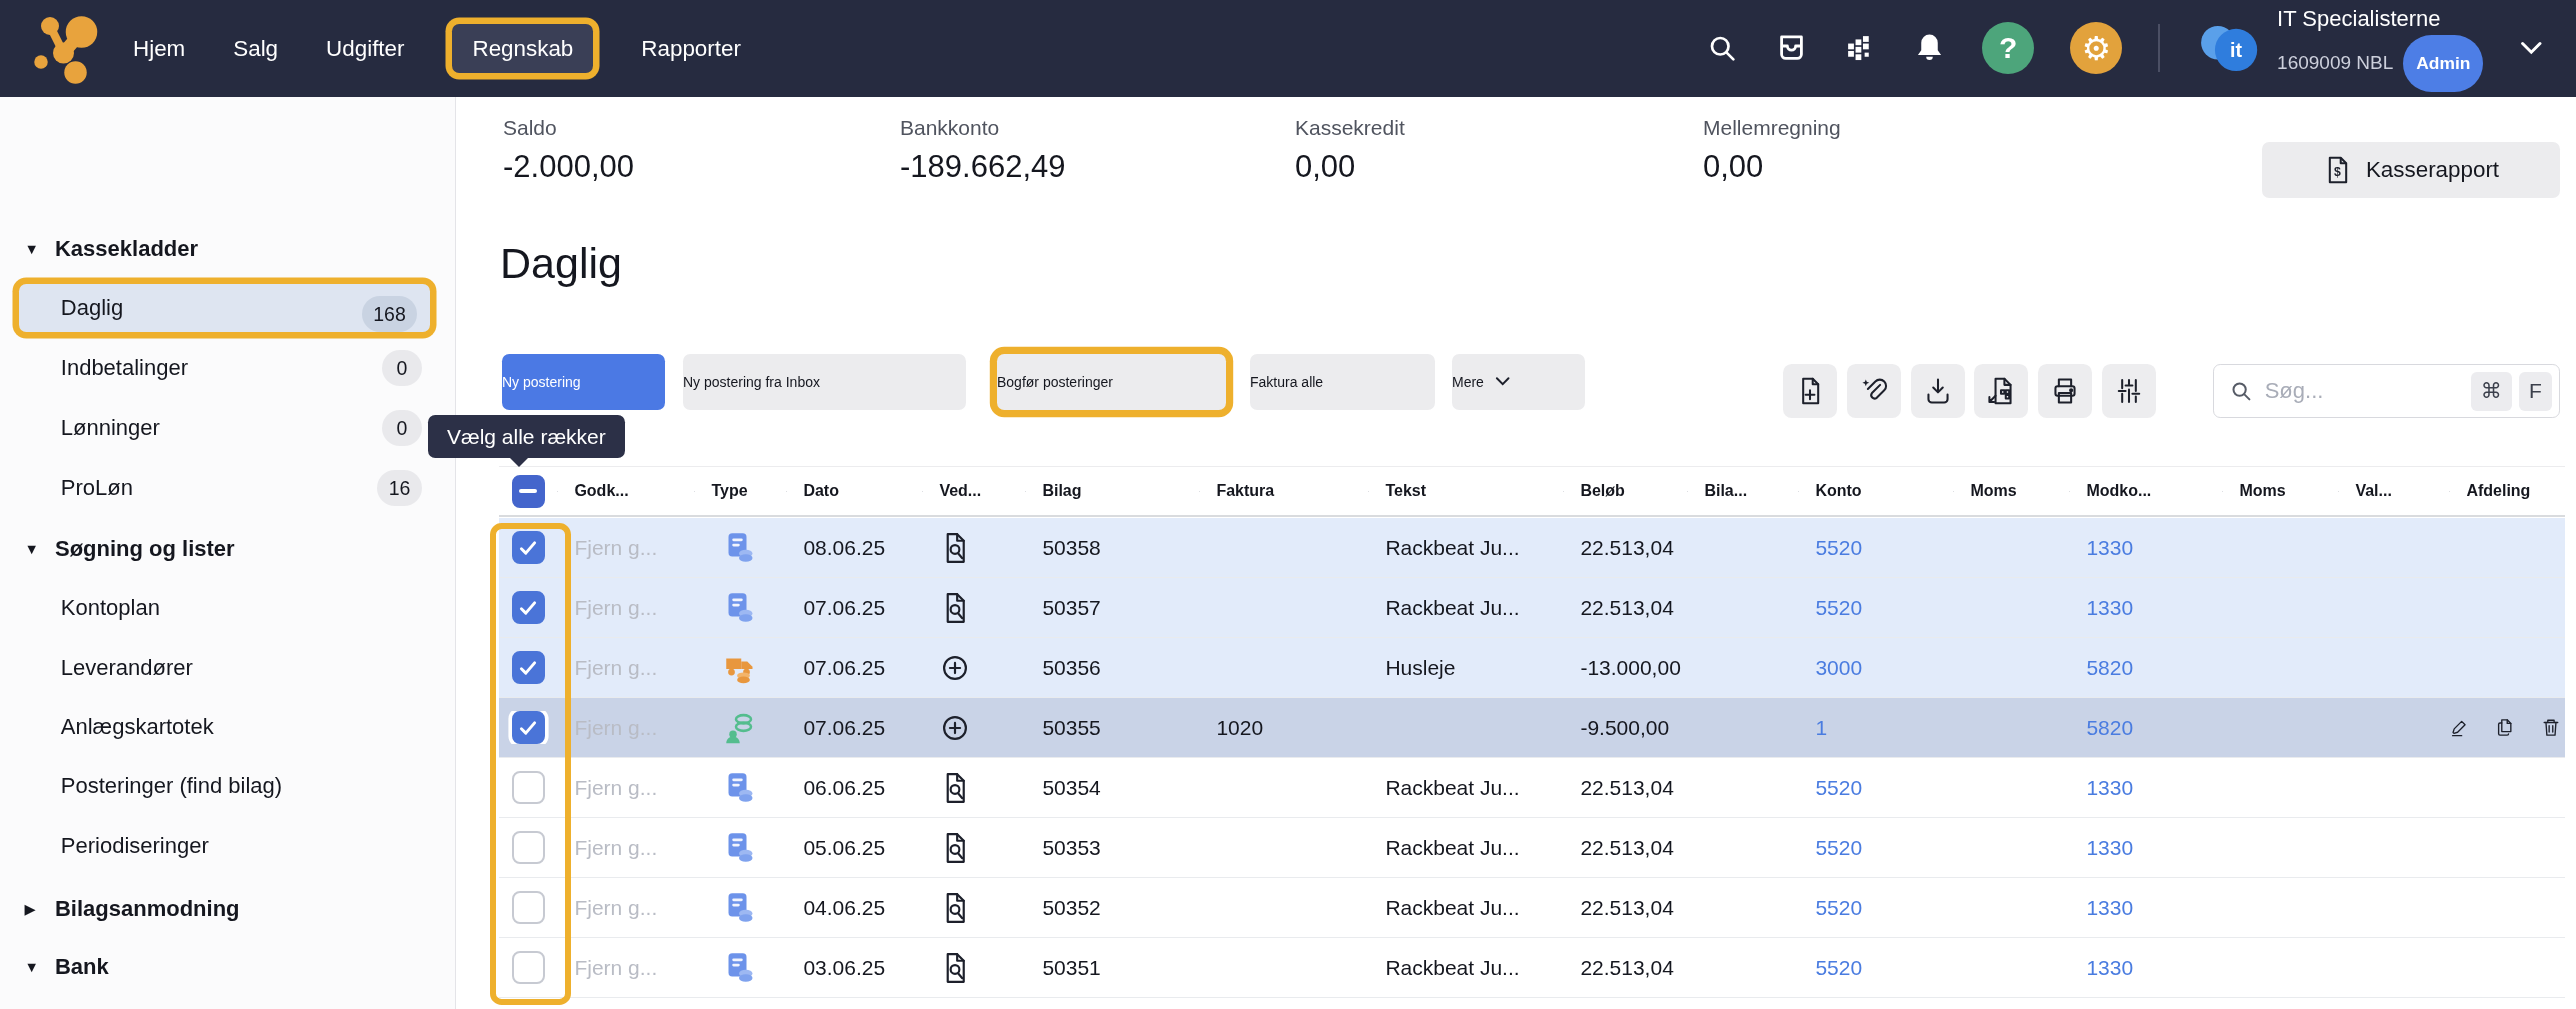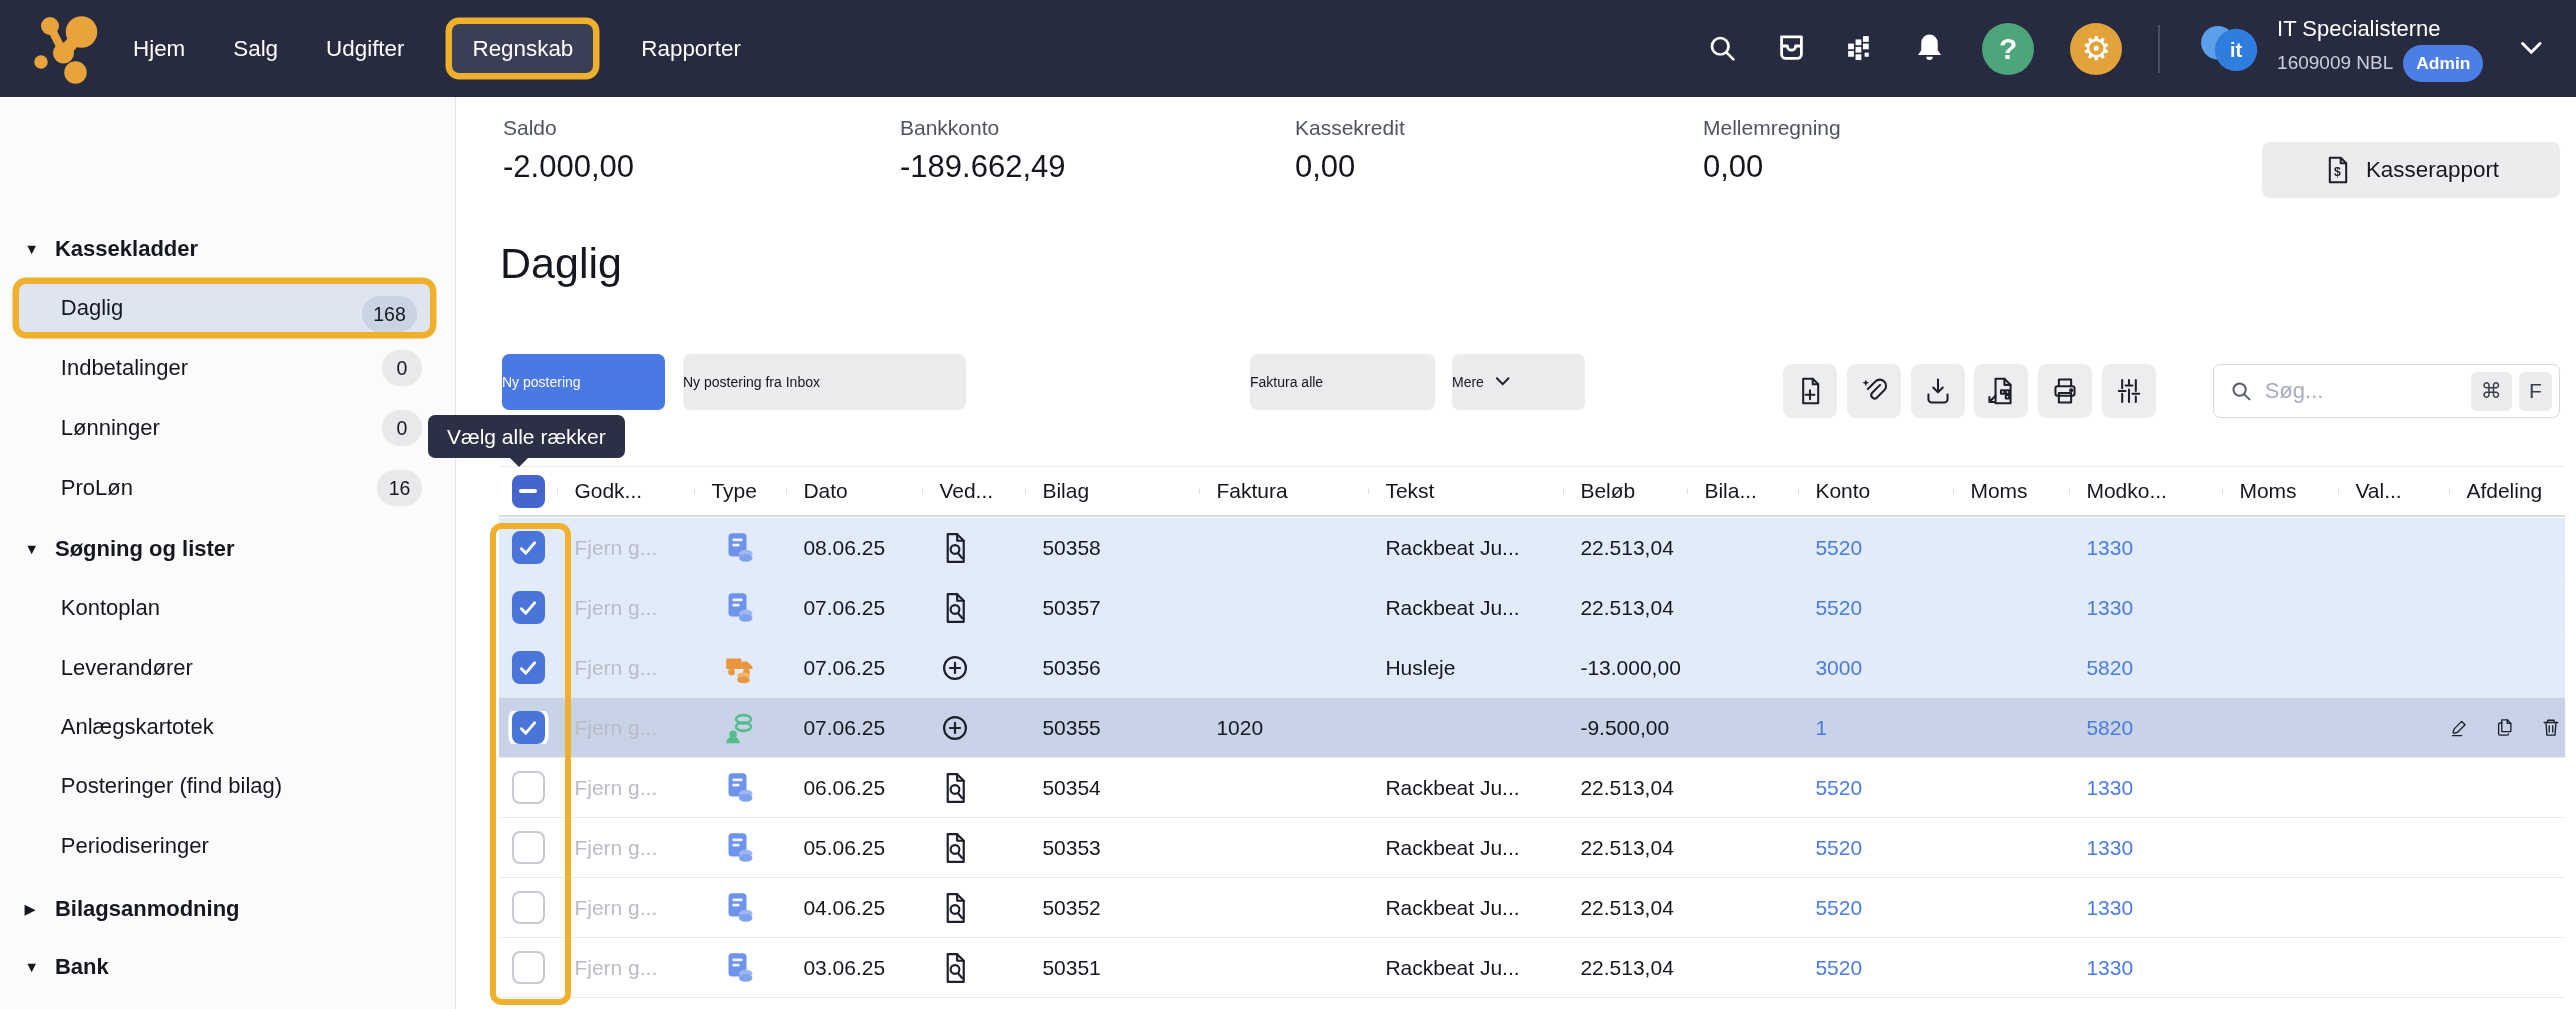--- a/index.html
+++ b/index.html
@@ -20,21 +20,21 @@
   .nav-right{margin-left:auto;display:flex;align-items:center;gap:36px;margin-right:32px;}
   .nav-icon{width:33px;height:33px;display:flex;align-items:center;justify-content:center;cursor:pointer;}
   .circle-btn{width:52px;height:52px;border-radius:50%;display:flex;align-items:center;justify-content:center;color:#fff;font-size:30px;font-weight:bold;cursor:pointer;}
   .help{background:#4DA57B;}
   .settings{background:#E2A23C;font-size:33px;}
   .nav-divider{width:1.4px;height:48px;background:#4B4F64;}
   .user{display:flex;align-items:center;gap:14.5px;cursor:pointer;}
   .user-text{line-height:1.3;}
   .user-name{font-size:22px;color:#fff;}
   .user-sub{font-size:19px;color:#CDD0DC;display:flex;align-items:center;gap:10px;margin-top:1.4px;}
-  .admin-badge{background:#4D7EE6;color:#fff;font-size:17.4px;font-weight:bold;padding:7px 13px;border-radius:722px;}
+  .admin-badge{background:#4D7EE6;color:#fff;font-size:17.4px;font-weight:bold;padding:17px 13px;border-radius:722px;}
 
   
   .sidebar{position:absolute;left:0;top:97px;width:456px;height:913px;background:#FBFBFC;border-right:1.4px solid #E4E4E8;}
   .sb-row{position:absolute;left:0;right:0;height:48px;display:flex;align-items:center;font-size:22px;cursor:pointer;}
   .sb-head{font-weight:bold;}
   .tri{width:24.6px;margin-left:24.6px;font-size:14.5px;color:var(--ink);flex:0 0 auto;}
   .sb-label{margin-left:5.8px;white-space:nowrap;}
   .sb-item{padding-left:55px;}
   .badge{margin-left:auto;margin-right:33px;background:#E9E9EC;border-radius:722px;min-width:40px;height:36px;display:flex;align-items:center;justify-content:center;font-size:19.5px;padding:0 11.6px;}
   .sb-item.selected{left:19px;right:24.6px;padding-left:36px;background:#DEE5F1;border-radius:7.2px;box-shadow:0 0 0 6.5px var(--orange);}
@@ -56,21 +56,21 @@
   .search{position:absolute;left:2213px;top:364px;width:347px;height:54px;background:#fff;border:1.4px solid #D8D9DE;border-radius:7.2px;display:flex;align-items:center;padding:0 7.2px 0 14.5px;}
   .search .ph{font-size:22px;color:#A9ADB8;margin-left:11.6px;flex:1;}
   .kbd{background:#ECECEF;border-radius:5.8px;height:39px;display:flex;align-items:center;justify-content:center;font-size:21px;color:#3C404C;margin-left:7.2px;padding:0 10px;}
 
   
   .tooltip{position:absolute;left:428px;top:415px;height:43px;background:#2C3047;color:#fff;border-radius:7.2px;display:flex;align-items:center;padding:12px 19px;font-size:21px;z-index:8;white-space:nowrap;}
   .tooltip::after{content:"";position:absolute;left:81px;bottom:-9.4px;border:10px solid transparent;border-top:10px solid #2C3047;border-bottom:0;}
 
   
   .thead{position:absolute;left:499px;top:466px;width:2066px;height:51px;display:grid;grid-template-columns:var(--cols);align-items:center;border-top:1.4px solid #ECECEE;border-bottom:2.2px solid #D9DBDE;background:#fff;z-index:2;}
-  .th{font-weight:normal;font-size:21px;padding:0 17.4px;position:relative;white-space:nowrap;overflow:hidden;}
+  .th{font-weight:bold;font-size:16px;padding:0 17.4px;position:relative;white-space:nowrap;overflow:hidden;}
   .th:not(:first-child)::before{content:"";position:absolute;left:0;top:8.7px;bottom:8.7px;width:1.4px;background:#DDDEE2;}
   .num{}
   .tbody{position:absolute;left:499px;top:518px;width:2066px;z-index:1;}
   .trow{height:60px;display:grid;grid-template-columns:var(--cols);align-items:center;border-bottom:1.4px solid #E9EBEE;background:#fff;}
   .trow[data-state="selected"]{background:#E2EBFA;}
   .trow[data-state="active"]{background:#C9D3E7;}
   .cell{font-size:21px;padding:0 17.4px;white-space:nowrap;overflow:hidden;}
   .cell.center{display:flex;justify-content:center;padding:0;}
   .link{color:var(--link);cursor:pointer;}
   .mutedlink{color:var(--muted);cursor:pointer;}
@@ -255,20 +255,23 @@
   </div>
 
   <div class="page-title">Daglig</div>
 
   <div class="btn primary" style="left:502px;width:163px">
       <span>Ny postering</span>
     </div>
   <div class="btn" style="left:683px;width:283px">
       <span>Ny postering fra Inbox</span>
     </div>
+  <div class="btn hl" style="left:997px;width:229px">
+      <span>Bogfør posteringer</span>
+    </div>
   <div class="btn" style="left:1250px;width:185px">
       <span>Faktura alle</span>
     </div>
   <div class="btn" style="left:1452px;width:133px">
     <span>Mere</span>
     <svg width="17.4" height="11.6" viewBox="0 0 28 20" fill="none" stroke="#1D202B" stroke-width="3.4" stroke-linecap="round">
         <path d="M4 4l10 10L24 4"></path>
       </svg>
   </div>
 

